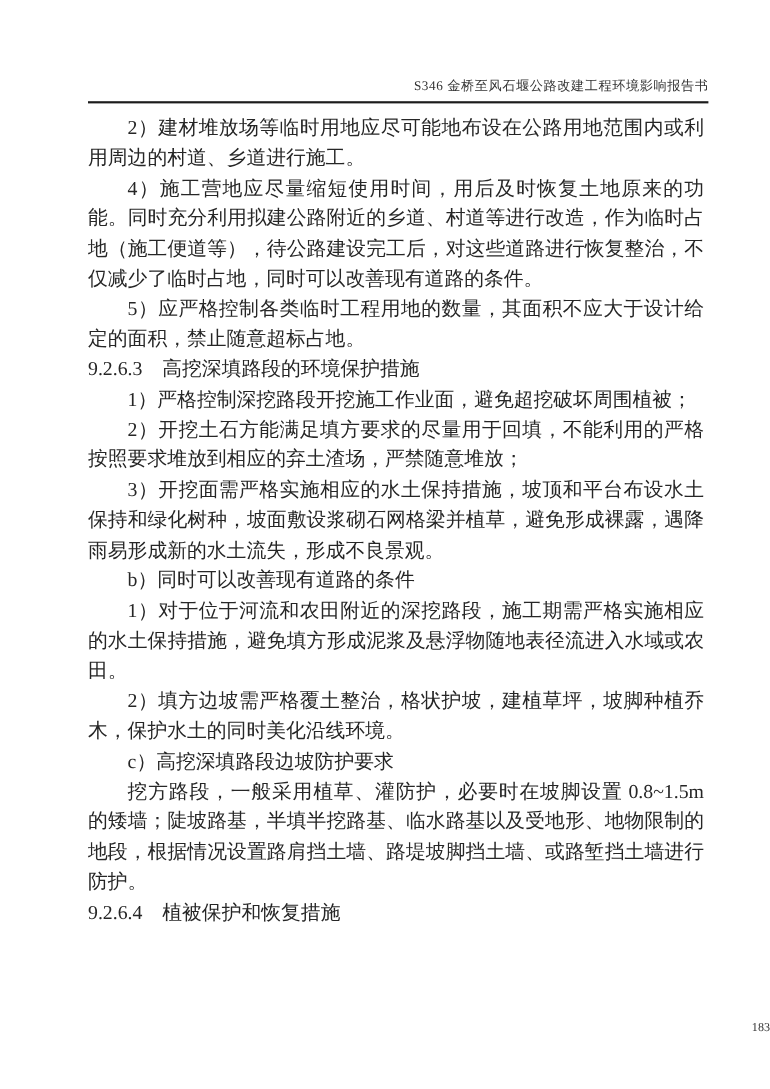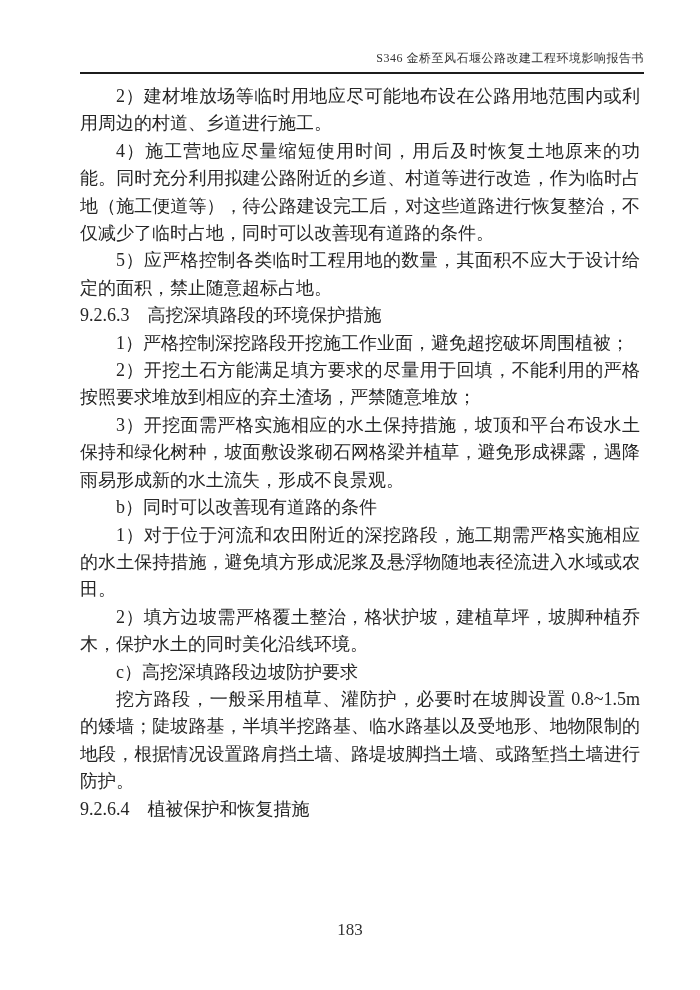--- a/index.html
+++ b/index.html
@@ -10,21 +10,21 @@
     position: relative;
     font-family: "Liberation Serif", "DejaVu Serif", serif;
     color: #2b2b2b;
     overflow: hidden;
   }
   .page {
     position: absolute;
     inset: 0;
   }
   .page-header {
-    margin: 50px 56px 0 80px;
+    margin: 70px 56px 0 80px;
     text-align: right;
     font-size: 12px;
     line-height: 16px;
     letter-spacing: 0.5px;
     color: #333333;
     padding-bottom: 6px;
   }
   .header-rule {
     margin: 0 56px 0 80px;
     border-top: 2px solid #1c1c1c;
@@ -47,22 +47,22 @@
     text-indent: 2em;
     text-decoration-thickness: 1px;
     text-underline-offset: 5px;
   }
   .heading { text-indent: 0; }
   .page-footer {
     position: absolute;
     bottom: 50px;
     left: 0;
     width: 100%;
-    text-align: center;
-    font-size: 17px;
+    text-align: right;
+    font-size: 11px;
     color: #333333;
   }
 </style>
 </head>
 <body>
 
 <div class="page">
 
   <div class="page-header">
     <span>S346 金桥至风石堰公路改建工程环境影响报告书</span>

